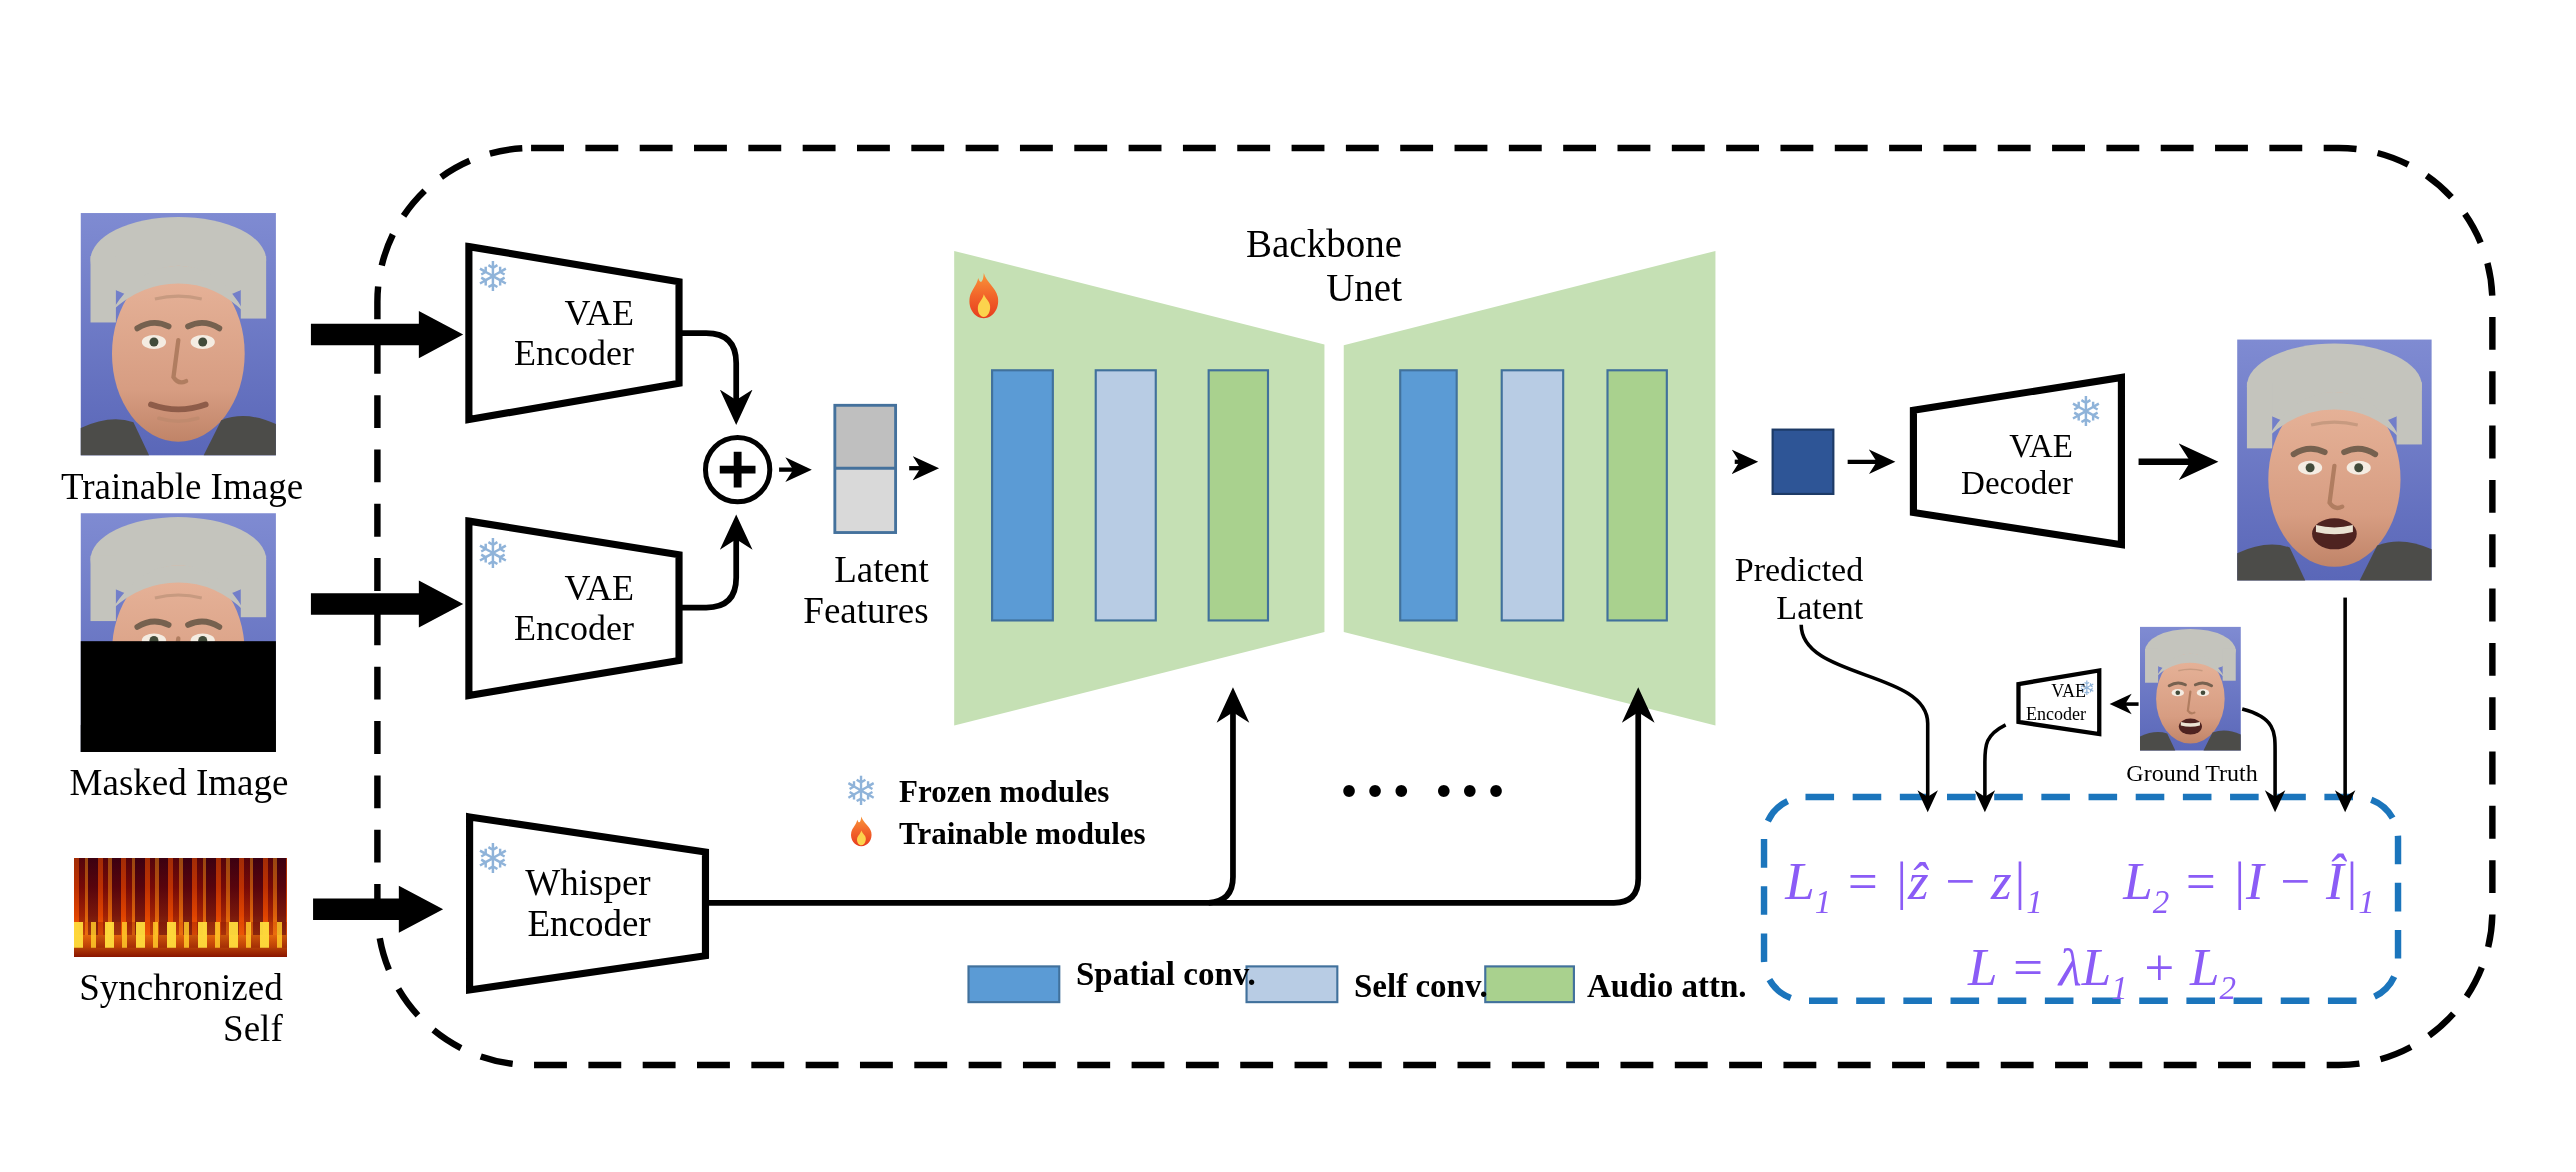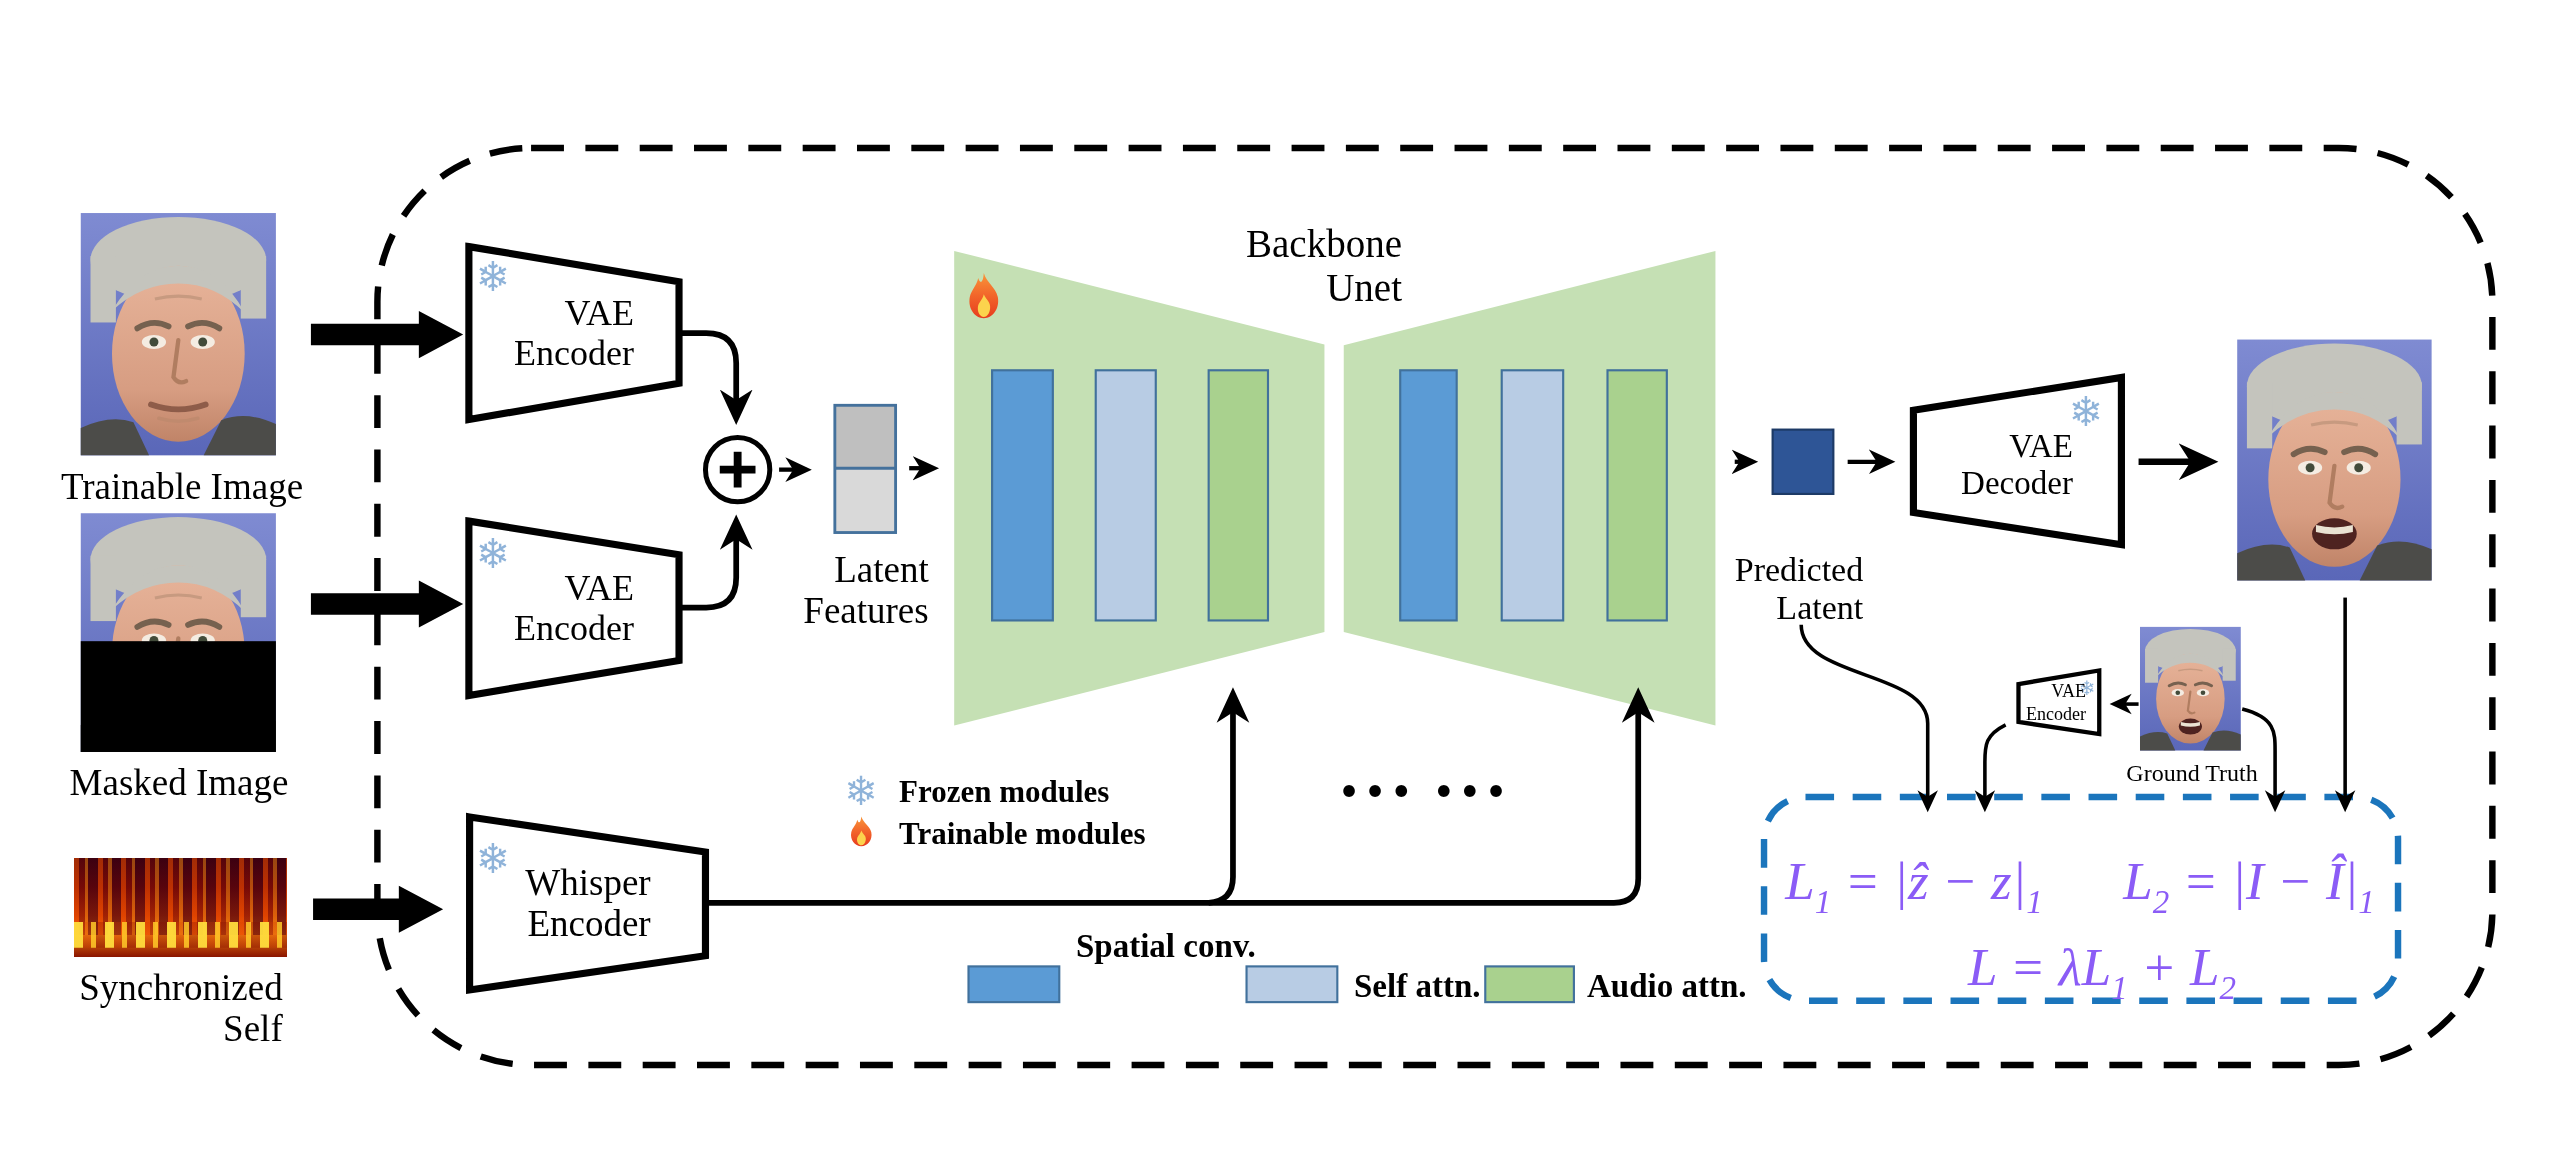--- a/index.html
+++ b/index.html
@@ -201,22 +201,22 @@
 <div class="lbl f54" style="left:1324px;top:266px">
   <div>Backbone</div>
   <div>Unet</div>
 </div>
 
 <div class="dots" style="left:1425px;top:792px">••• •••</div>
 
 <div class="icon-snow" style="left:861px;top:791px;font-size:40px">❄</div>
 <div class="lbl-left f44" style="left:899px;top:792px">Frozen modules</div>
 <div class="lbl-left f44" style="left:899px;top:834px">Trainable modules</div>
-<div class="lbl-left f46" style="left:1076px;top:946px">Spatial conv.</div>
-<div class="lbl-left f46" style="left:1354px;top:986px">Self attn.</div>
+<div class="lbl-left f46" style="left:1076px;top:974px">Spatial conv.</div>
+<div class="lbl-left f46" style="left:1354px;top:986px">Self conv.</div>
 <div class="lbl-left f46" style="left:1587px;top:986px">Audio attn.</div>
 
 <div class="icon-snow" style="left:493px;top:277px;font-size:41px">❄</div>
 <div class="icon-snow" style="left:493px;top:554px;font-size:41px">❄</div>
 <div class="icon-snow" style="left:493px;top:859px;font-size:41px">❄</div>
 <div class="icon-snow" style="left:2086px;top:412px;font-size:41px">❄</div>
 <div class="icon-snow" style="left:2087px;top:688px;font-size:20px">❄</div>
 
 <div class="lbl f48" style="left:1799px;top:589px">
   <div>Predicted</div>

